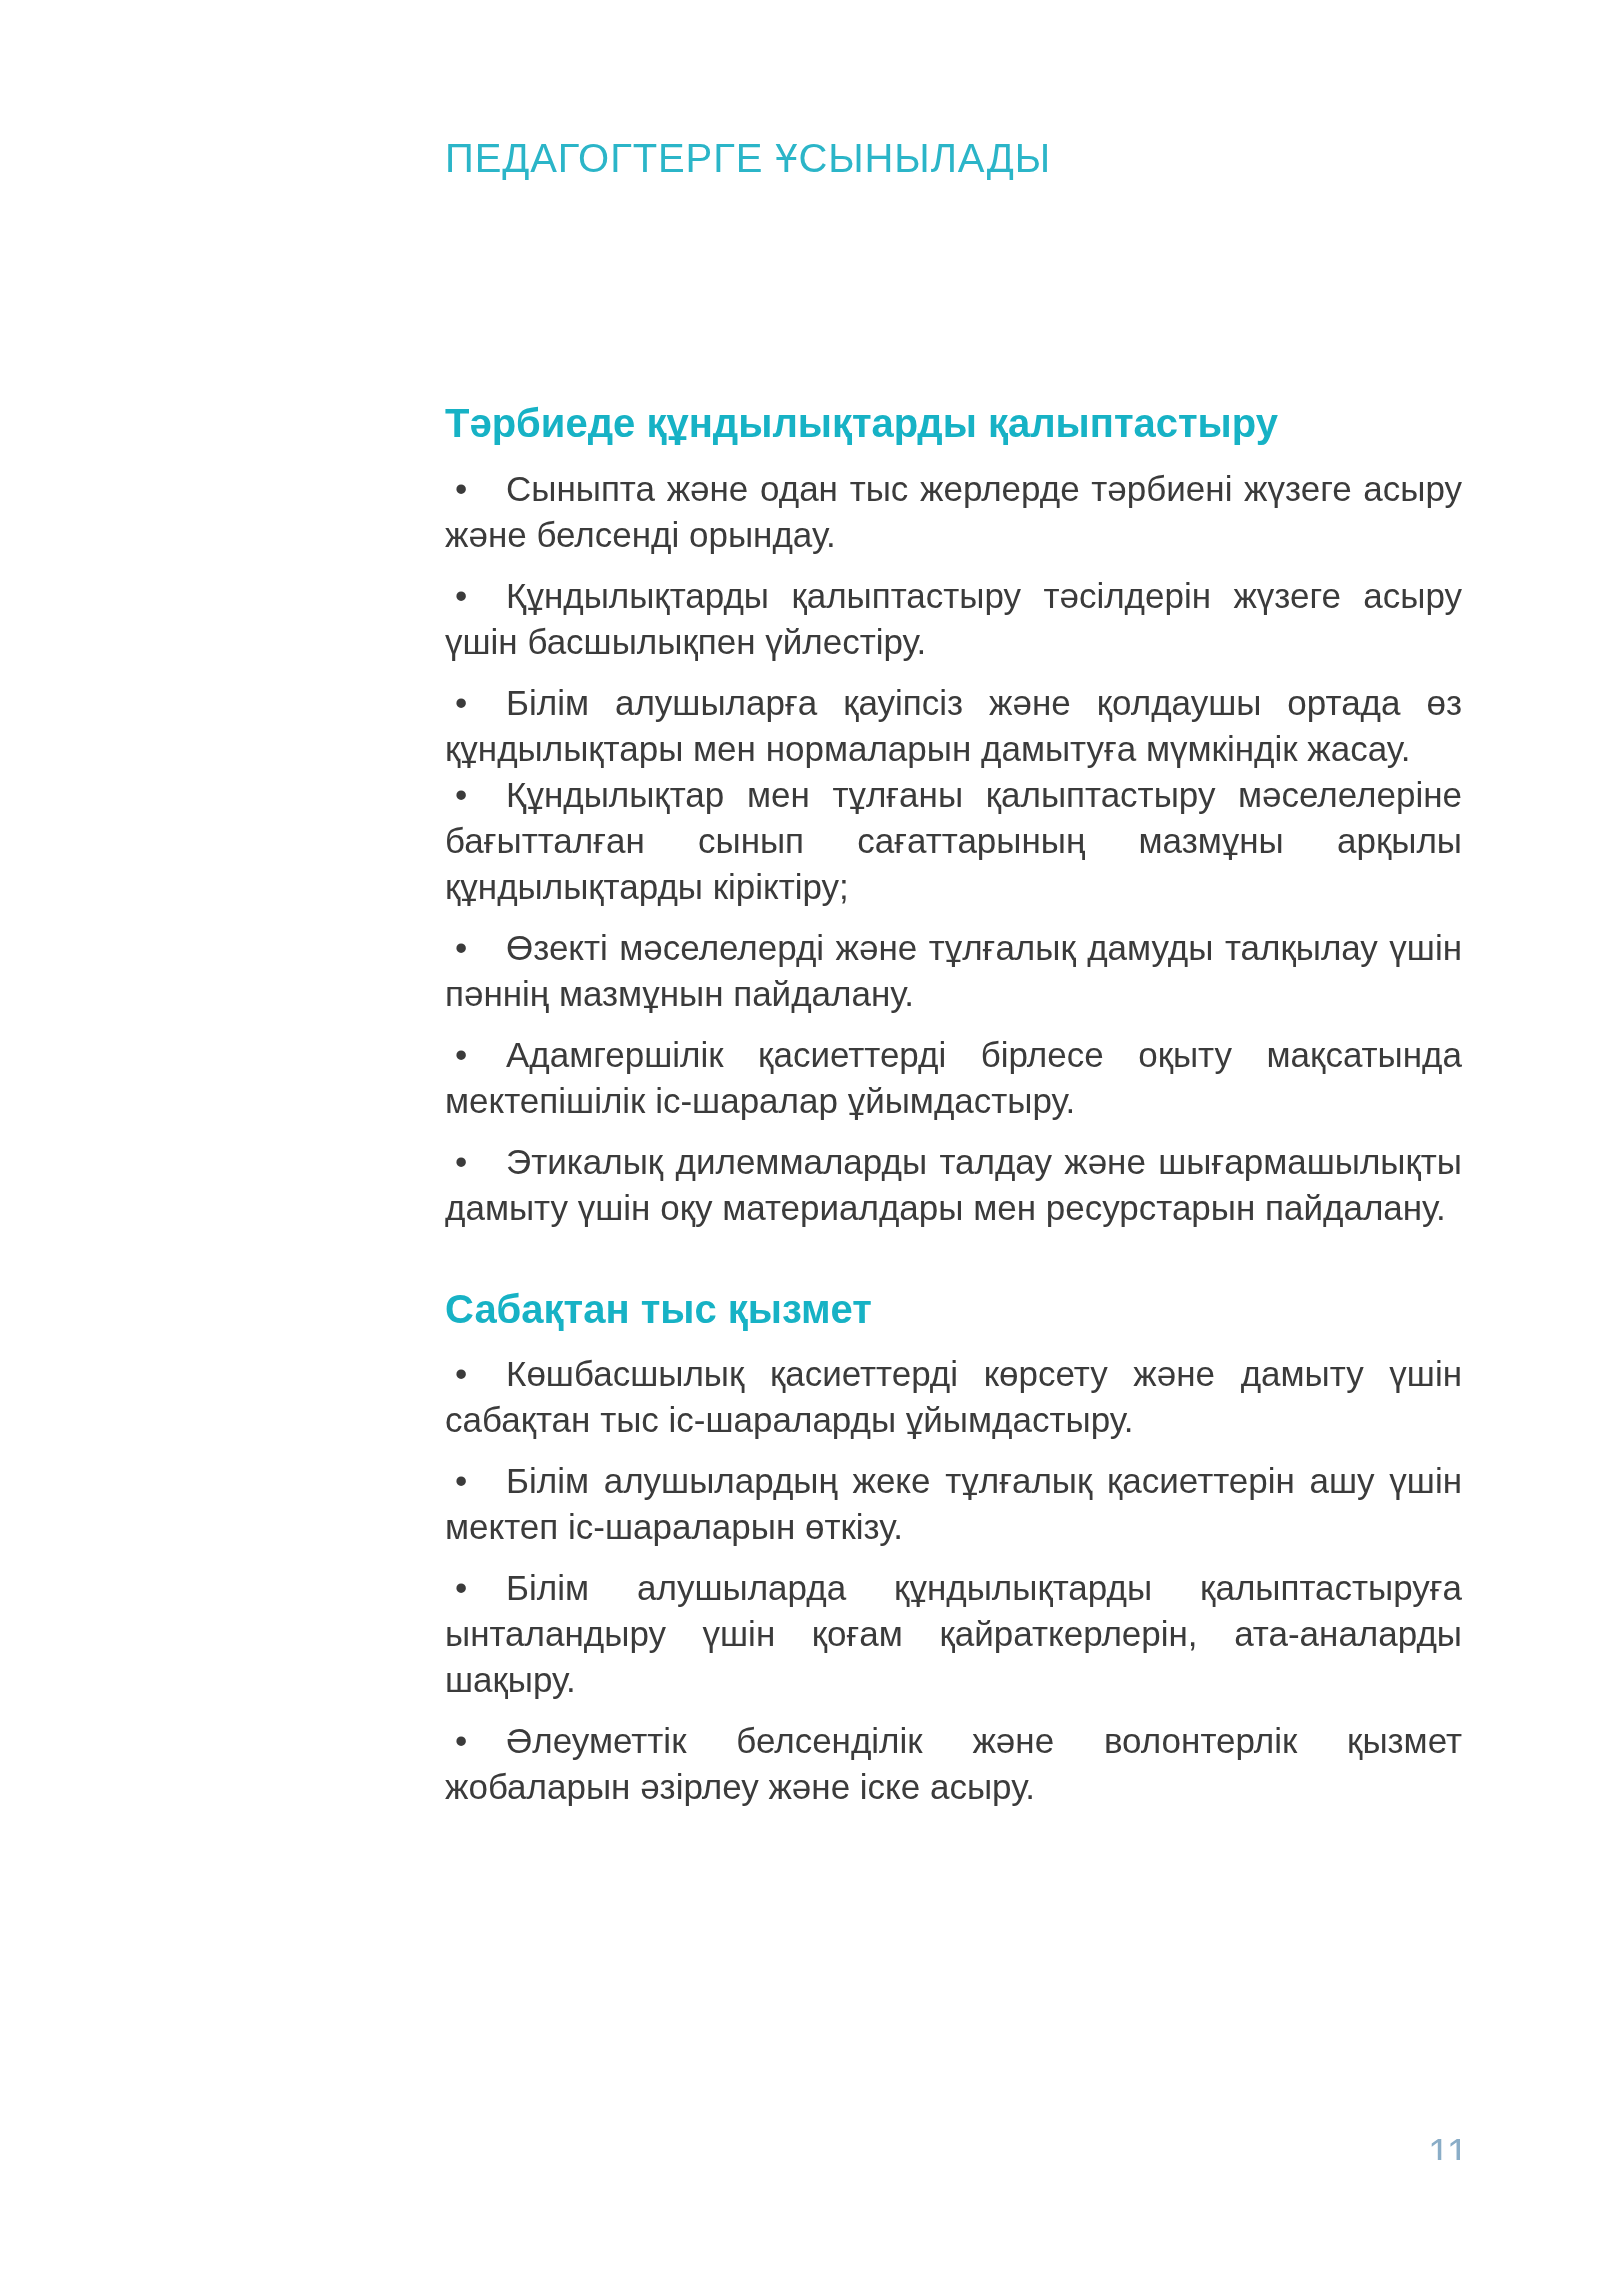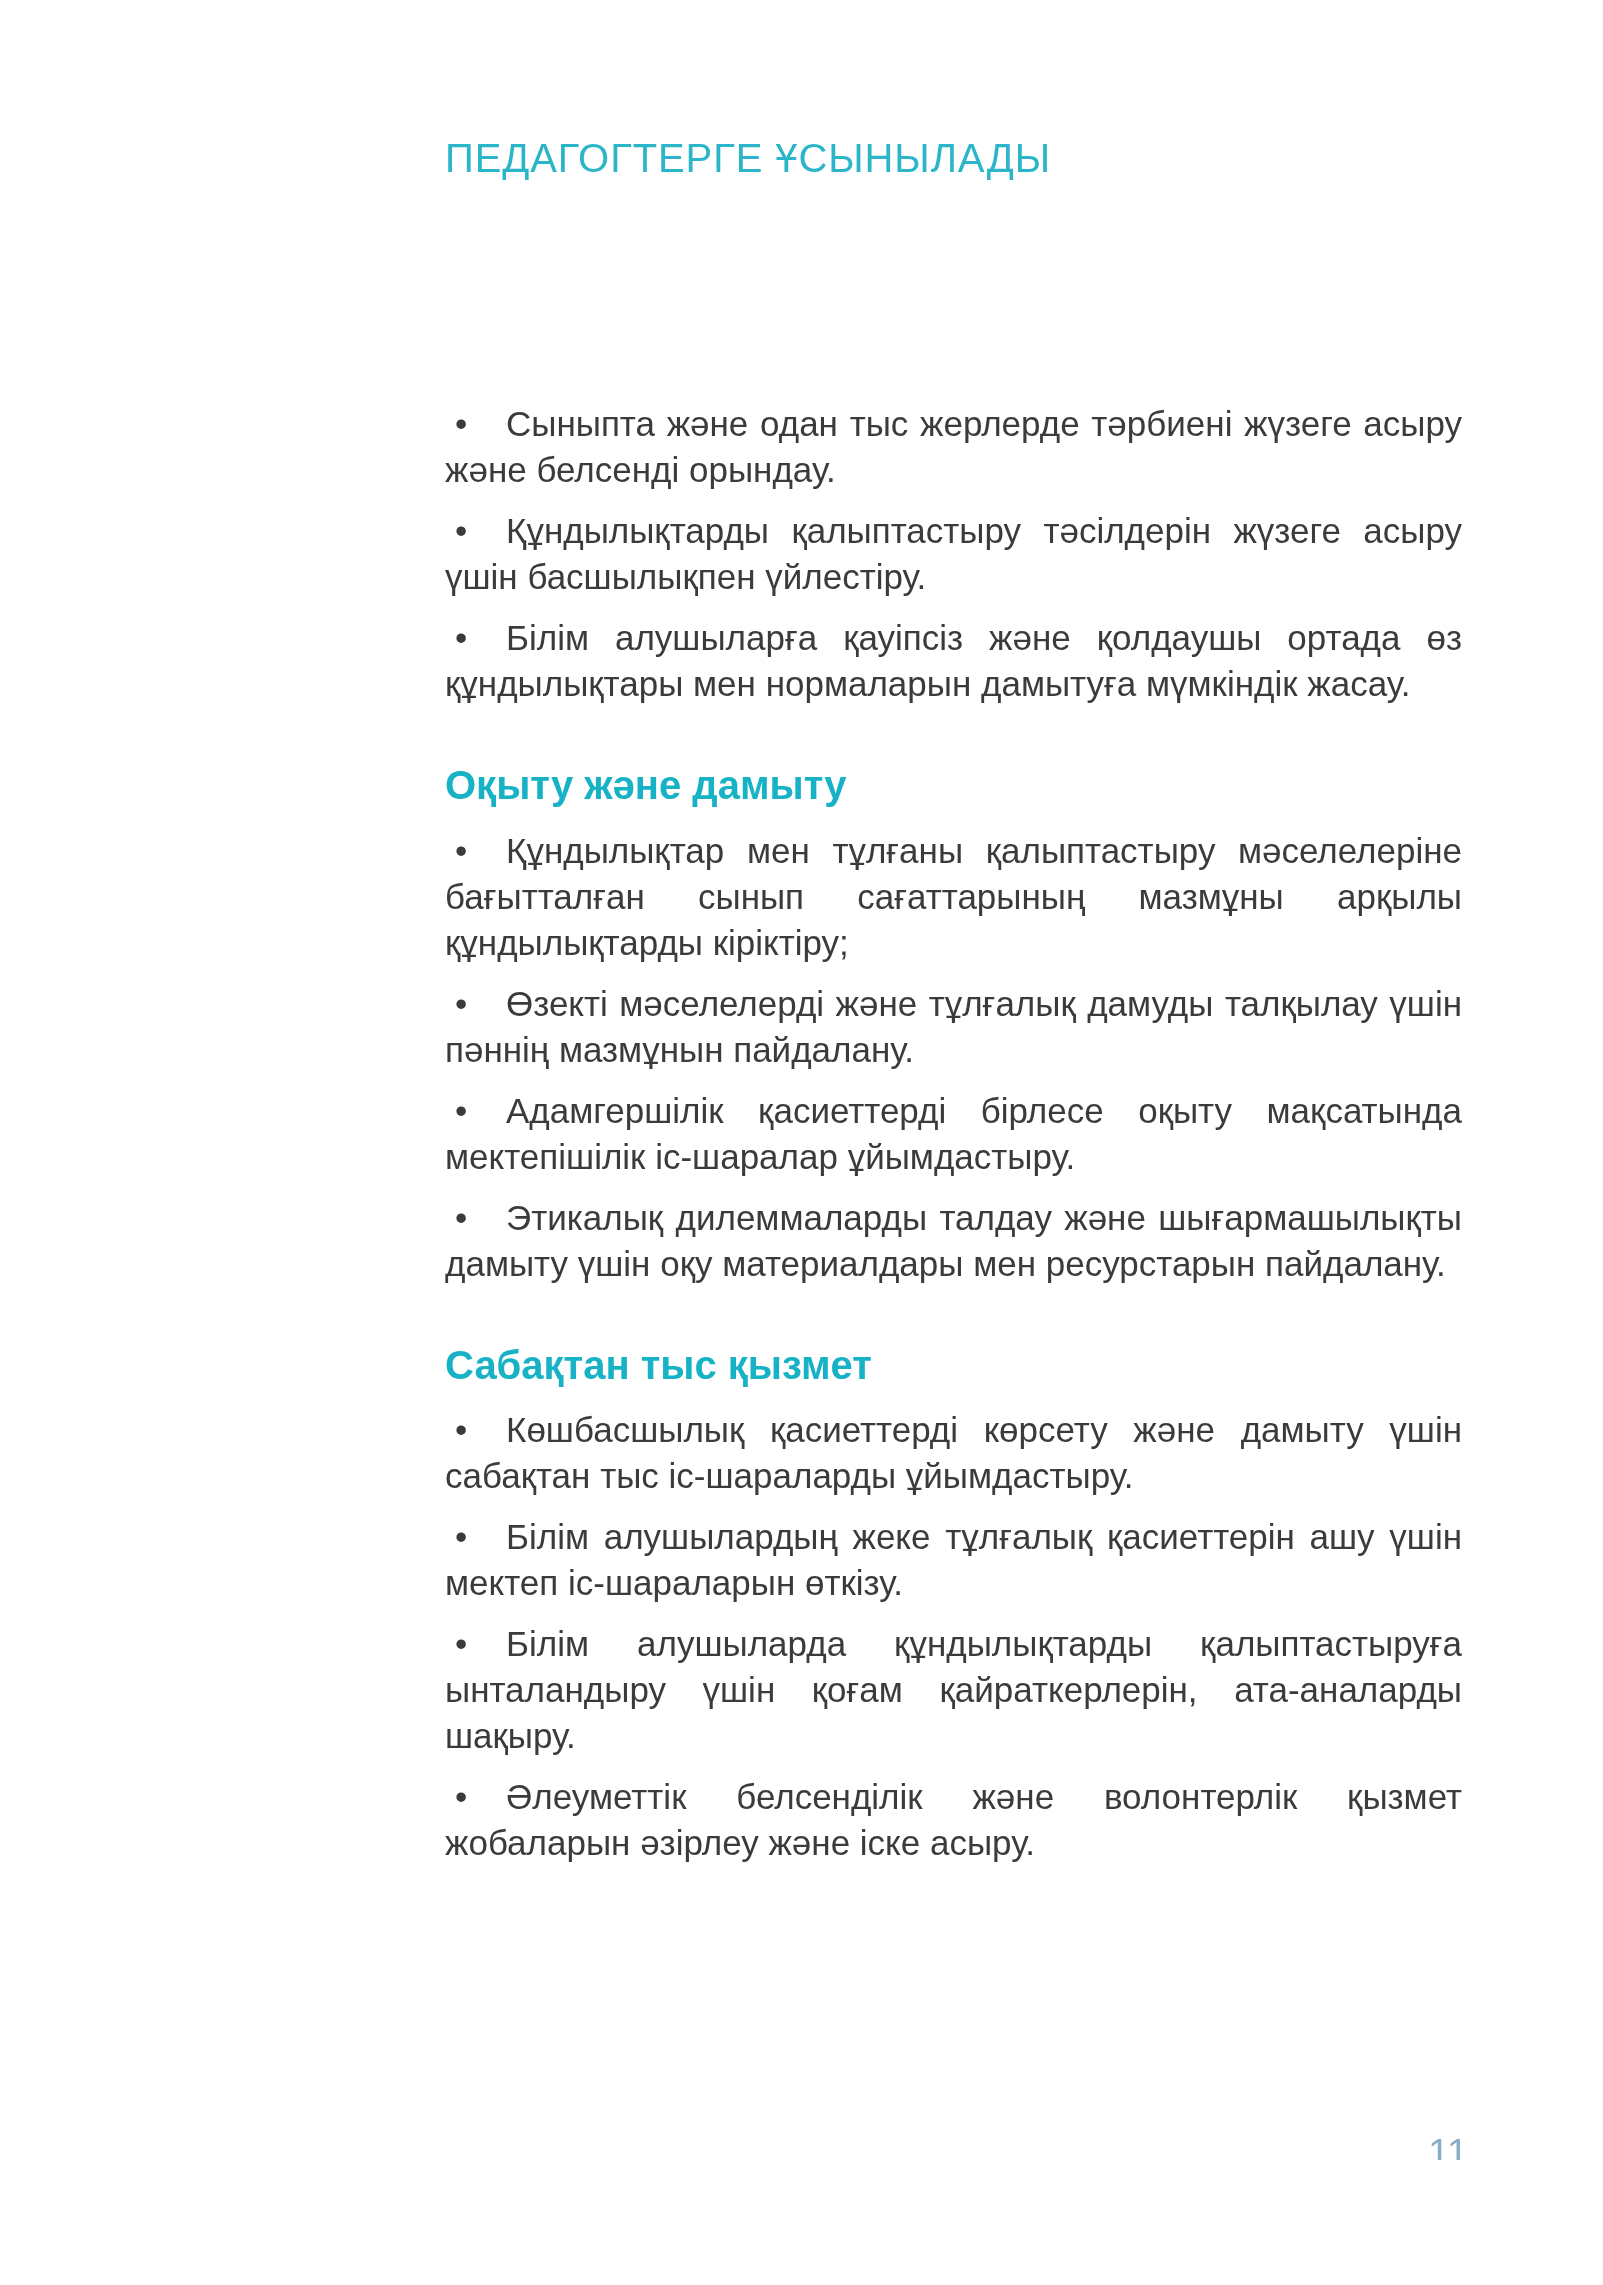--- a/index.html
+++ b/index.html
@@ -73,26 +73,26 @@
   }
 </style>
 </head>
 <body>
 
 <div class="page">
   <div class="content">
     <h1 class="doc-title">ПЕДАГОГТЕРГЕ ҰСЫНЫЛАДЫ</h1>
     <div id="sections">
         <section class="section">
+          <h2>Тәрбиеде құндылықтарды қалыптастыру</h2>
           <p class="bullet"><span class="dot">•</span><span>Сыныпта және одан тыс жерлерде тәрбиені жүзеге асыру және белсенді орындау.</span></p>
           <p class="bullet"><span class="dot">•</span><span>Құндылықтарды қалыптастыру тәсілдерін жүзеге асыру үшін басшылықпен үйлестіру.</span></p>
           <p class="bullet"><span class="dot">•</span><span>Білім алушыларға қауіпсіз және қолдаушы ортада өз құндылықтары мен нормаларын дамытуға мүмкіндік жасау.</span></p>
         </section>
         <section class="section">
-          <h2>Оқыту және дамыту</h2>
           <p class="bullet"><span class="dot">•</span><span>Құндылықтар мен тұлғаны қалыптастыру мәселелеріне бағытталған сынып сағаттарының мазмұны арқылы құндылықтарды кіріктіру;</span></p>
           <p class="bullet"><span class="dot">•</span><span>Өзекті мәселелерді және тұлғалық дамуды талқылау үшін пәннің мазмұнын пайдалану.</span></p>
           <p class="bullet"><span class="dot">•</span><span>Адамгершілік қасиеттерді бірлесе оқыту мақсатында мектепішілік іс-шаралар ұйымдастыру.</span></p>
           <p class="bullet"><span class="dot">•</span><span>Этикалық дилеммаларды талдау және шығармашылықты дамыту үшін оқу материалдары мен ресурстарын пайдалану.</span></p>
         </section>
         <section class="section">
           <h2>Сабақтан тыс қызмет</h2>
           <p class="bullet"><span class="dot">•</span><span>Көшбасшылық қасиеттерді көрсету және дамыту үшін сабақтан тыс іс-шараларды ұйымдастыру.</span></p>
           <p class="bullet"><span class="dot">•</span><span>Білім алушылардың жеке тұлғалық қасиеттерін ашу үшін мектеп іс-шараларын өткізу.</span></p>
           <p class="bullet"><span class="dot">•</span><span>Білім алушыларда құндылықтарды қалыптастыруға ынталандыру үшін қоғам қайраткерлерін, ата-аналарды шақыру.</span></p>

